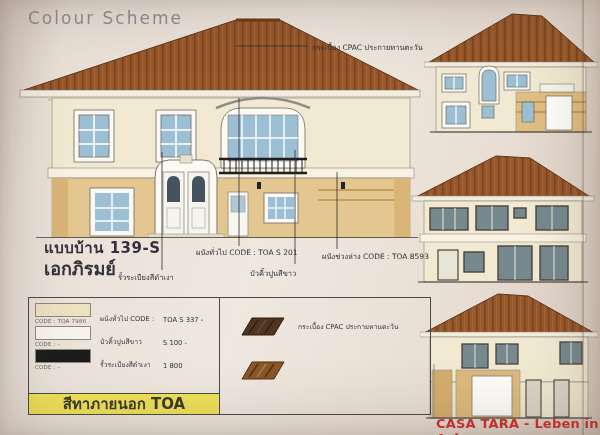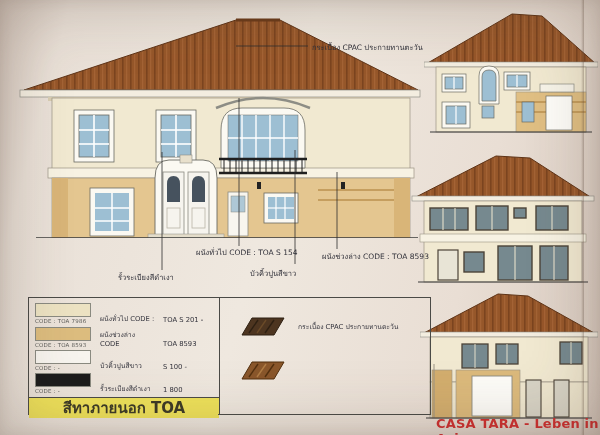--- a/index.html
+++ b/index.html
@@ -37,20 +37,21 @@
   .mrow{display:flex;align-items:center;gap:12px;height:44px;}
   .mlabel{font-size:6.8px;color:#33333c;flex:1;}
   .watermark{position:absolute;left:436px;top:416px;font-size:13px;font-weight:700;
     color:#d03030;z-index:20;letter-spacing:.2px;}
   .leaders{position:absolute;inset:0;z-index:8;pointer-events:none;}
 </style>
 </head>
 <body>
 
 <div class="page">
+  <div class="title">Colour Scheme</div>
 
   <svg class="drawing" style="left:18px;top:12px;" width="405" height="226" viewBox="0 0 405 226">
     <defs>
       <pattern id="roofp" width="8" height="24" patternUnits="userSpaceOnUse">
         <rect width="8" height="24" fill="#96572a"></rect>
         <rect x="0" width="1.6" height="24" fill="#7b441f"></rect>
         <rect x="4.2" width="1" height="24" fill="#a86637"></rect>
       </pattern>
     </defs>
 
@@ -150,24 +151,28 @@
       <line x1="236" y1="46" x2="308" y2="46"></line>
       <line x1="162" y1="152" x2="162" y2="270"></line>
       <line x1="239" y1="98" x2="239" y2="246"></line>
       <line x1="295" y1="150" x2="295" y2="264"></line>
       <line x1="337" y1="172" x2="337" y2="249"></line>
     </g>
   </svg>
 
   <div class="lbl" style="left:312px;top:41px;">กระเบื้อง CPAC ประกายทานตะวัน</div>
   <div class="lbl" style="left:118px;top:271px;">รั้วระเบียงสีดำเงา</div>
-  <div class="lbl" style="left:196px;top:246px;">ผนังทั่วไป CODE :   TOA S 154</div>
+  <div class="lbl" style="left:196px;top:246px;">ผนังทั่วไป CODE :   TOA S 201</div>
   <div class="lbl" style="left:250px;top:267px;">บัวคิ้วปูนสีขาว</div>
   <div class="lbl" style="left:322px;top:250px;">ผนังช่วงล่าง CODE :   TOA 8593</div>
 
+  <div class="model">
+    <div class="m1">แบบบ้าน 139-S</div>
+    <div class="m2">เอกภิรมย์</div>
+  </div>
 
   <svg class="drawing" style="left:424px;top:4px;" width="174" height="134" viewBox="0 0 174 134">
     <polygon points="2,60 88,10 118,12 172,60" fill="url(#roofp)" stroke="#5f3417" stroke-width="1"></polygon>
     <rect x="0" y="58" width="174" height="5" fill="#f3ede0" stroke="#8d8d85" stroke-width="0.6"></rect>
     <rect x="12" y="63" width="150" height="65" fill="#f1e9d1" stroke="#9a9384" stroke-width="0.7"></rect>
     <rect x="92" y="88" width="70" height="40" fill="#e0bf83" stroke="#9a9384" stroke-width="0.6"></rect>
     <line x1="92" y1="98" x2="162" y2="98" stroke="#bb914f" stroke-width="1.4"></line>
     <line x1="92" y1="108" x2="162" y2="108" stroke="#bb914f" stroke-width="1.4"></line>
     <g stroke="#6a6a62" stroke-width="0.7">
       <rect x="18" y="70" width="24" height="18" fill="#fbf9f2"></rect>
@@ -242,29 +247,21 @@
   </svg>
 
   <div class="box paint-box">
     <div class="rows">
       <div class="prow">
         <div class="swatchwrap">
           <div class="swatch" style="background: rgb(236, 226, 194);"></div>
           <div class="scode">CODE : TOA 7986</div>
         </div>
         <div class="plabel">ผนังทั่วไป CODE :</div>
-        <div class="pvalue">TOA S 201 -</div>
-      </div>
-      <div class="prow">
-        <div class="swatchwrap">
-          <div class="swatch" style="background: rgb(220, 188, 126);"></div>
-          <div class="scode">CODE : TOA 8593</div>
-        </div>
-        <div class="plabel">ผนังช่วงล่าง CODE</div>
-        <div class="pvalue">TOA 8593</div>
+        <div class="pvalue">TOA S 337 -</div>
       </div>
       <div class="prow">
         <div class="swatchwrap">
           <div class="swatch" style="background: rgb(247, 244, 238);"></div>
           <div class="scode">CODE : -</div>
         </div>
         <div class="plabel">บัวคิ้วปูนสีขาว</div>
         <div class="pvalue">S 100 -</div>
       </div>
       <div class="prow">

